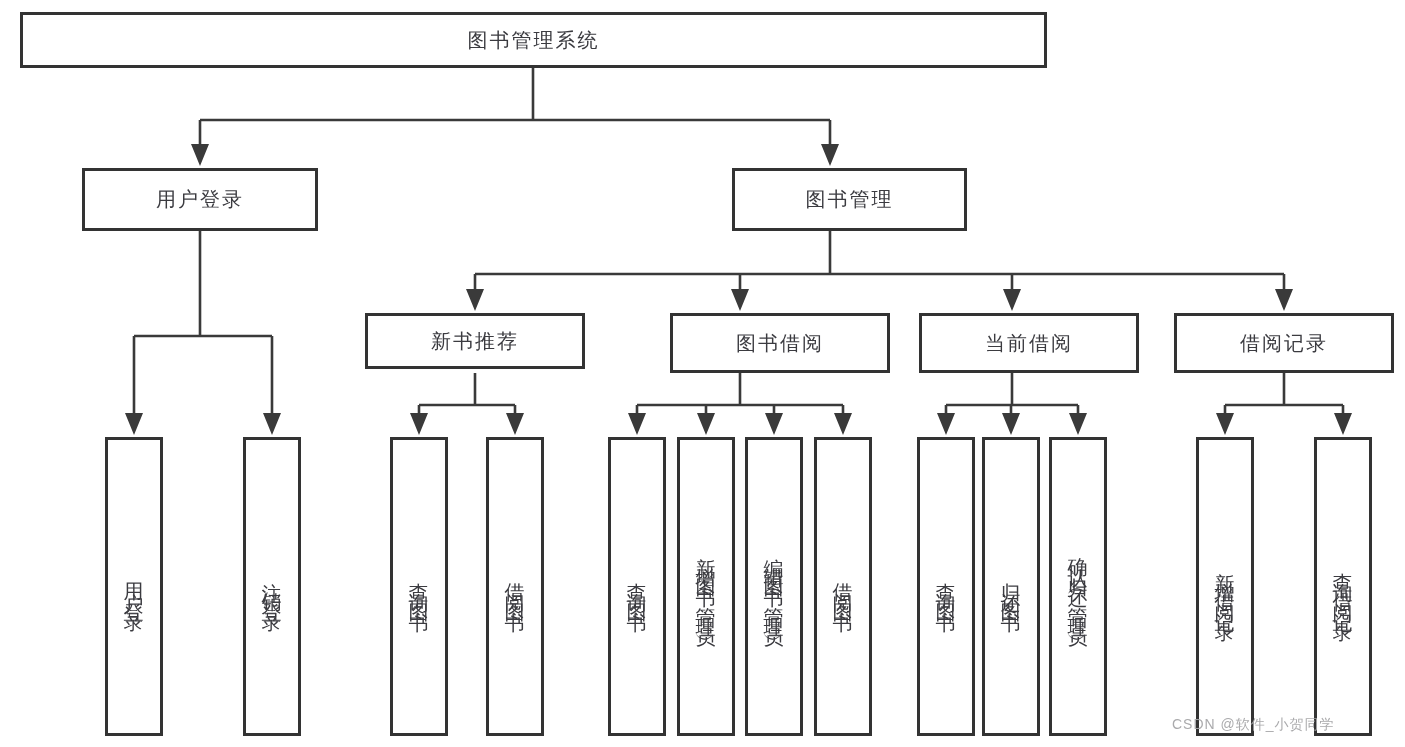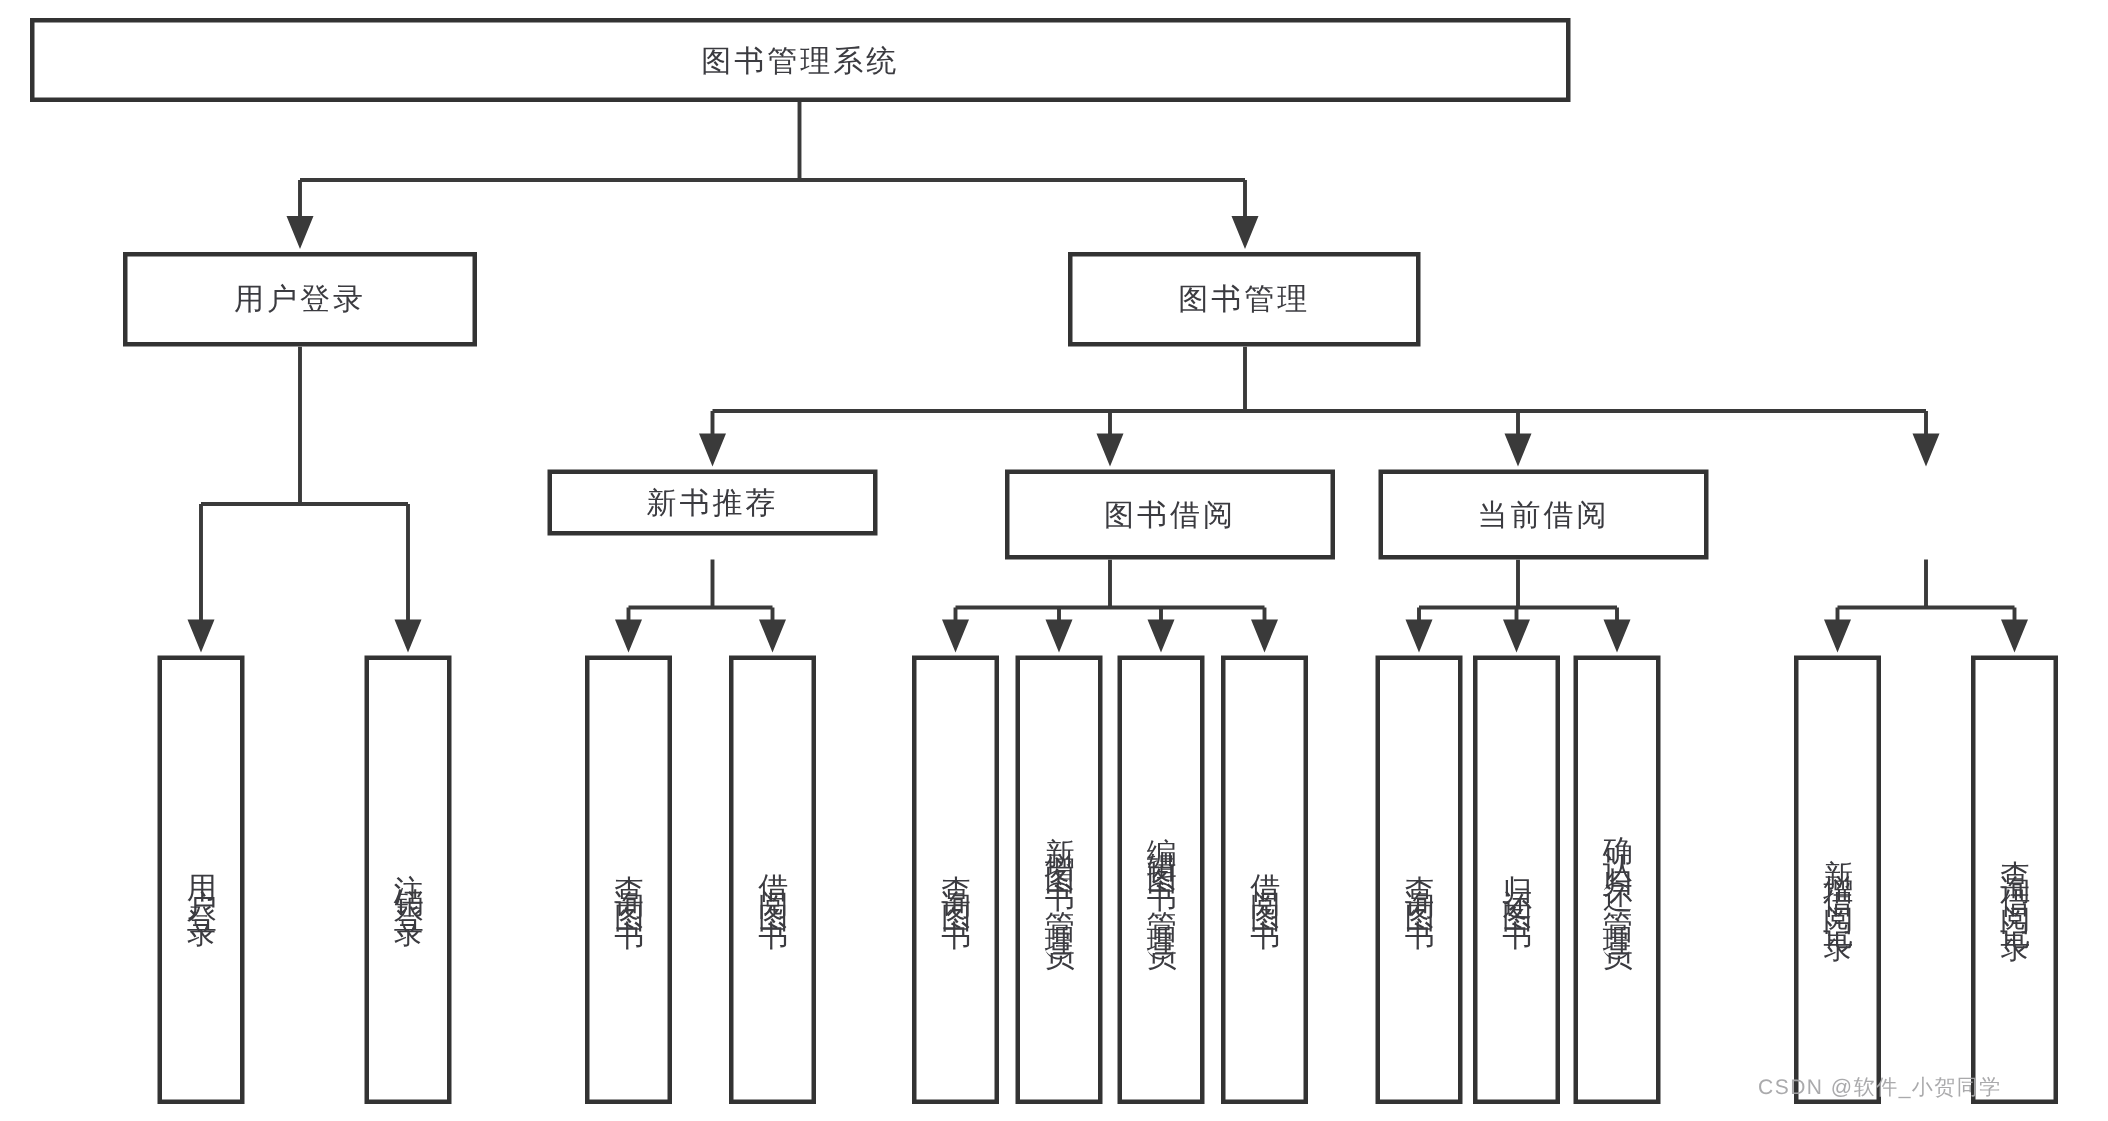--- a/index.html
+++ b/index.html
@@ -111,32 +111,35 @@
       M1334 413 h18 L1343 435 z"></path>
   </svg>
 
   <div class="box" style="left:20px; top:12px; width:1027px; height:56px;">
     <span class="h-label">图书管理系统</span>
   </div>
 
   <div class="box" style="left:82px; top:168px; width:236px; height:63px;">
     <span class="h-label">用户登录</span>
   </div>
-  <div class="box" style="left:712px; top:168px; width:235px; height:63px;justify-content:center;">
+  <div class="box" style="left:732px; top:168px; width:235px; height:63px;justify-content:center;">
     <span class="h-label">图书管理</span>
   </div>
 
-  <div class="box" style="left:365px; top:313px; width:220px; height:44px;">
+  <div class="box" style="left:365px; top:313px; width:220px; height:56px;">
     <span class="h-label">新书推荐</span>
   </div>
   <div class="box" style="left:630px; top:313px; width:220px; height:60px;margin-left:40px;">
     <span class="h-label">图书借阅</span>
   </div>
   <div class="box" style="left:902px; top:313px; width:220px; height:60px;margin-left:17px;">
     <span class="h-label">当前借阅</span>
+  </div>
+  <div class="box" style="left:1174px; top:313px; width:220px; height:60px;">
+    <span class="h-label">借阅记录</span>
   </div>
 
   <div class="box" style="left:105px; top:437px; width:58px; height:299px;">
     <span class="v-label">用户登录</span>
   </div>
   <div class="box" style="left:243px; top:437px; width:58px; height:299px;">
     <span class="v-label">注销登录</span>
   </div>
 
   <div class="box" style="left:390px; top:437px; width:58px; height:299px;">

